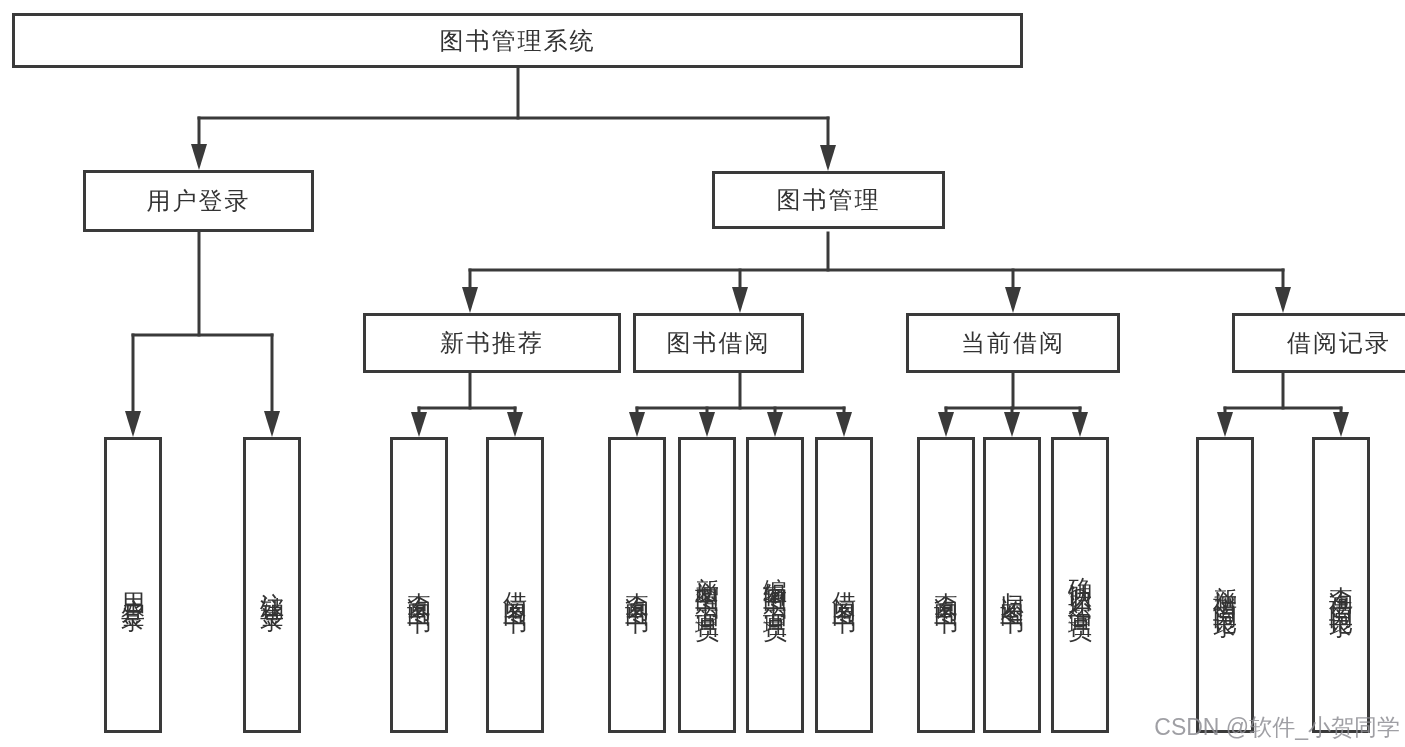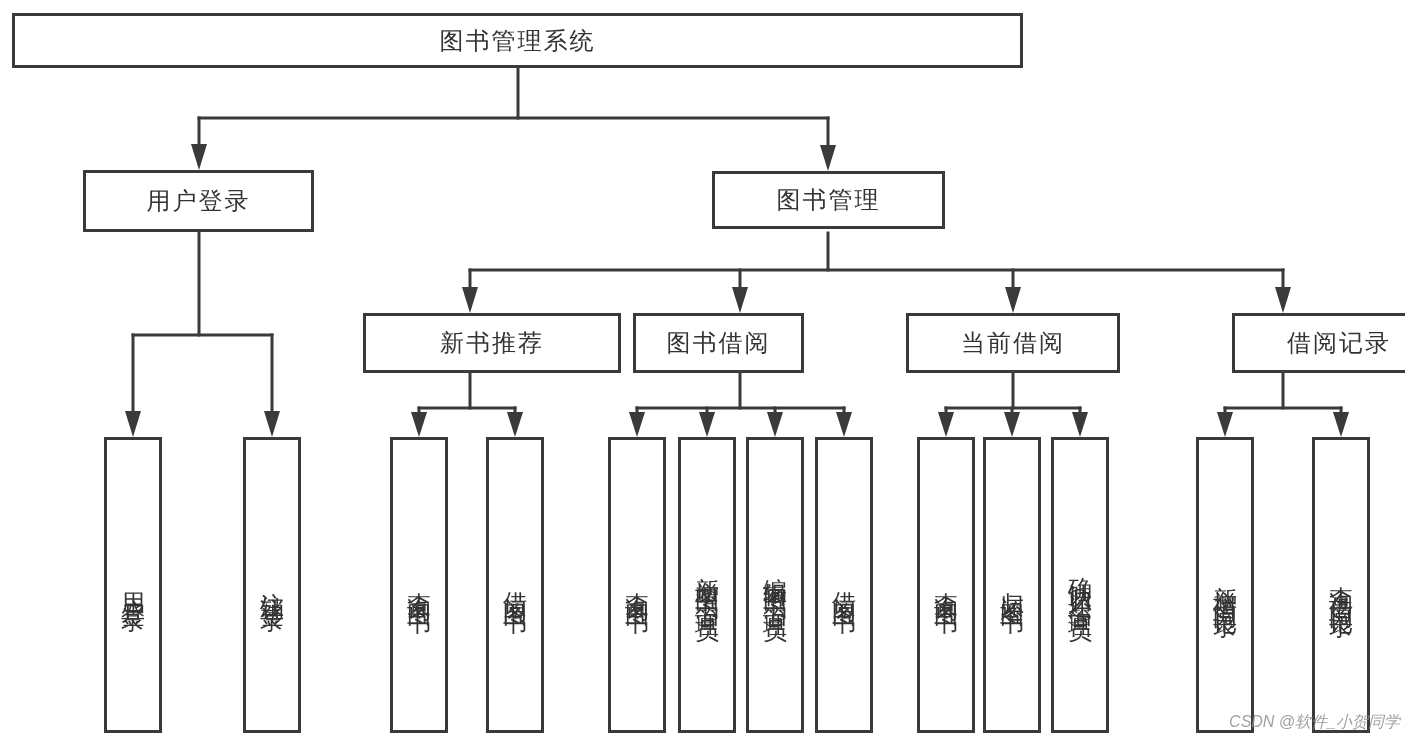--- a/index.html
+++ b/index.html
@@ -64,25 +64,24 @@
   #n-leaf-borrow2      { left: 815px; }
   #n-leaf-query3       { left: 917px; }
   #n-leaf-return       { left: 983px; }
   #n-leaf-confirm      { left: 1051px; }
   #n-leaf-add-record   { left: 1196px; }
   #n-leaf-query-record { left: 1312px; }
   #watermark {
     position: absolute;
     right: 5px;
     top: 712px;
-    font-size: 16px;
+    font-size: 23px;
     color: rgba(142, 142, 148, 0.85);
     z-index: 3;
     white-space: nowrap;
-    font-style: italic;
   }
 </style>
 </head>
 <body>
 
 <div id="canvas">
 
   <svg id="edges" viewBox="0 0 1405 747" xmlns="http://www.w3.org/2000/svg">
     <g>
       <line x1="518" y1="68" x2="518" y2="118"></line>

